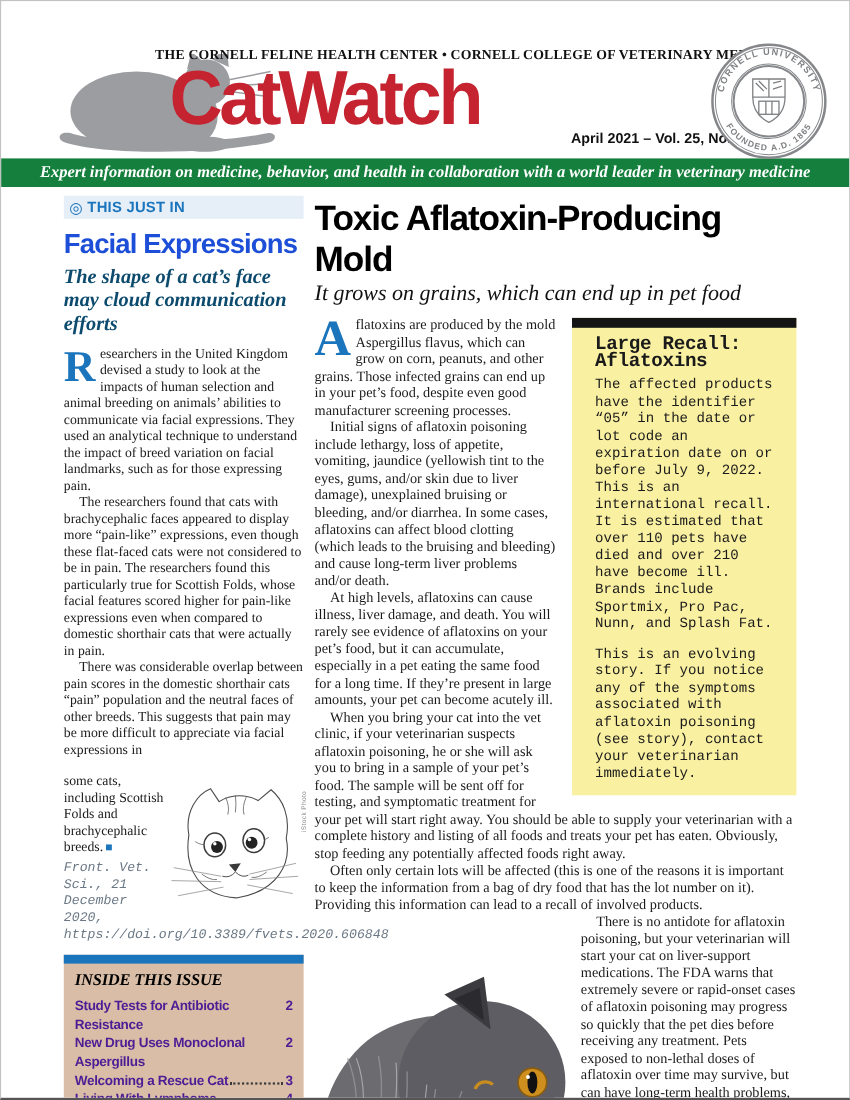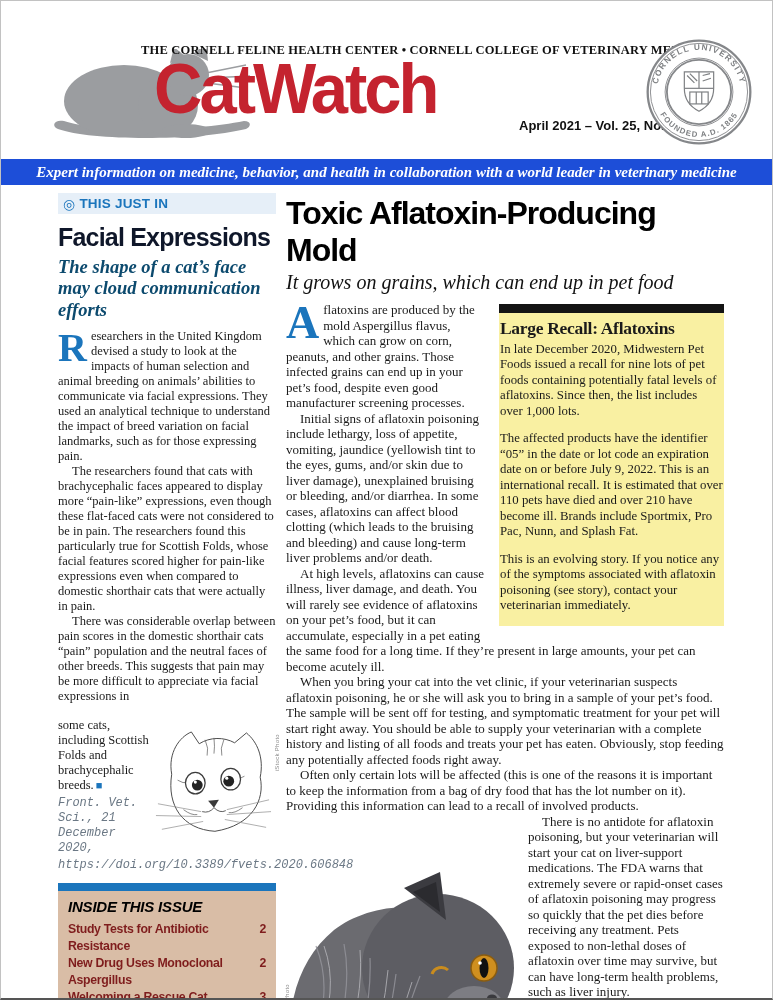--- a/index.html
+++ b/index.html
@@ -22,38 +22,38 @@
     font-weight:bold; font-size:67px; letter-spacing:-3px; color:#c4232f;
     transform:scaleY(1.04); transform-origin:top left;
   }
   .issue-line {
     position:absolute; left:518px; top:117px; font-family:"Liberation Sans", sans-serif;
     font-weight:bold; font-size:13px; color:#111; white-space:nowrap;
   }
   .seal { position:absolute; right:18px; top:36px; width:110px; height:110px; }
   
   .banner {
-    height:26px; background:#1d4ed8; color:#fff; text-align:center;
+    height:26px; background:#15803d; color:#fff; text-align:center;
     font-family:"Liberation Serif", serif; font-style:italic; font-weight:bold;
-    font-size:15px; line-height:26px; white-space:nowrap;margin-top:15px;
+    font-size:15px; line-height:26px; white-space:nowrap;
   }
   
   .content { display:flex; padding:8px 50px 0 57px; gap:10px; }
   .left-col { width:218px; flex:none; }
   .right-col { width:438px; flex:none; }
   
   .section-bar {
     background:#e6eff8; color:#1b75bc; font-family:"Liberation Sans", sans-serif;
     font-weight:bold; font-size:13.5px; padding:3px 5px; display:flex;
     align-items:center; gap:4px; letter-spacing:.2px;
   }
   .bullseye { font-size:14px; line-height:1; font-weight:normal; }
   .left-col h2 {
     font-family:"Liberation Sans", sans-serif; font-size:25px; letter-spacing:-.8px;
-    margin:9px 0 5px; color:#0f172a;
+    margin:9px 0 5px; color:#1d4ed8;
   }
   .deck {
     font-style:italic; font-weight:600; font-size:18.5px; line-height:1.15;
     color:#0c4a6e; margin-bottom:8px;
   }
   .body { font-size:12.5px; line-height:15px; }
   .indent { text-indent:14px; }
   .dropcap {
     float:left; color:#1b75bc; font-weight:bold; font-size:40px; line-height:.8;
     padding:3px 4px 0 0; font-family:"Liberation Serif", serif;
@@ -70,42 +70,42 @@
   .sketch .vcredit { right:-4px; top:14px; }
   .endmark { color:#1b75bc; font-size:11px; margin-left:2px; }
   .citation {
     font-style:italic; font-size:12px; line-height:15px; color:#6b7885; margin-top:3px;font-family:Liberation Mono, monospace;
   }
   .toc {
     clear:both; margin-top:10px; border-top:8px solid #1b75bc; background:#d9bda6;
     padding:7px 10px 10px;
   }
   .toc-title {
-    font-family:Liberation Sans, sans-serif; font-weight:bold; font-style:italic;
+    font-family:Liberation Serif, serif; font-weight:bold; font-style:italic;
     font-size:15px; color:#000; margin-bottom:6px; letter-spacing:-.2px;
   }
   .toc-row {
     display:flex; align-items:baseline; font-family:"Liberation Sans", sans-serif;
-    font-weight:bold; font-size:12.3px; line-height:17px; letter-spacing:-.3px; color:#7f1d1d;
+    font-weight:bold; font-size:12.3px; line-height:17px; letter-spacing:-.3px; color:#4c1d95;
   }
   .toc-dots { flex:1; border-bottom:2px dotted #3a3a3a; margin:0 2px 3px; }
   
   .right-col h1 {
     font-family:"Liberation Sans", sans-serif; font-size:32px; letter-spacing:-1px;
     color:#000; margin:2px 0 2px;
   }
   .deck2 {
     font-style:italic; font-weight:400; font-size:20px; color:#111; margin-bottom:8px;
   }
   .article-body { position:relative; font-size:13px; line-height:15.5px; }
   .article-body p.bodyp { font-size:13px; line-height:15.5px; }
   .recall {
-    float:right; width:225px; margin:2px 0 8px 14px; border-top:9px solid #141414;
-    background:#f9f0a2; padding:8px 1px 12px;
-    font-family:Liberation Serif, serif; font-size:12.8px; line-height:15.5px;
+    float:right; width:204px; margin:2px 0 8px 14px; border-top:9px solid #141414;
+    background:#f9f0a2; padding:8px 21px 12px;
+    font-family:Liberation Mono, monospace; font-size:12.8px; line-height:15.5px;
   }
   .recall-title { font-weight:bold; font-size:17.5px; letter-spacing:-.3px; margin-bottom:5px; }
   .recall p + p { margin-top:12px; }
   .photo { float:left; width:232px; height:218px; margin:42px 10px 0 0; position:relative; }
   .photo svg { width:232px; height:218px; }
   .photo .vcredit { left:-6px; bottom:30px; }
 </style>
 </head>
 <body>
 
@@ -247,21 +247,20 @@
       </div>
     </aside>
 
     <section class="right-col">
       <h1>Toxic Aflatoxin-Producing Mold</h1>
       <p class="deck2">It grows on grains, which can end up in pet food</p>
       <div class="article-body">
 
         <aside class="recall">
           <div class="recall-title">Large Recall: Aflatoxins</div>
-          <p>In late December 2020, Midwestern Pet Foods issued a recall for nine lots of pet foods containing potentially fatal levels of aflatoxins. Since then, the list includes over 1,000 lots.</p>
           <p>The affected products have the identifier “05” in the date or lot code an expiration date on or before July 9, 2022. This is an international recall. It is estimated that over 110 pets have died and over 210 have become ill. Brands include Sportmix, Pro Pac, Nunn, and Splash Fat.</p>
           <p>This is an evolving story. If you notice any of the symptoms associated with aflatoxin poisoning (see story), contact your veterinarian immediately.</p>
         </aside>
 
         <p class="bodyp"><span class="dropcap big">A</span><span>flatoxins are produced by the mold Aspergillus flavus, which can grow on corn, peanuts, and other grains. Those infected grains can end up in your pet’s food, despite even good manufacturer screening processes.</span></p>
         <p class="bodyp indent">Initial signs of aflatoxin poisoning include lethargy, loss of appetite, vomiting, jaundice (yellowish tint to the eyes, gums, and/or skin due to liver damage), unexplained bruising or bleeding, and/or diarrhea. In some cases, aflatoxins can affect blood clotting (which leads to the bruising and bleeding) and cause long-term liver problems and/or death.</p>
         <p class="bodyp indent">At high levels, aflatoxins can cause illness, liver damage, and death. You will rarely see evidence of aflatoxins on your pet’s food, but it can accumulate, especially in a pet eating the same food for a long time. If they’re present in large amounts, your pet can become acutely ill.</p>
         <p class="bodyp indent">When you bring your cat into the vet clinic, if your veterinarian suspects aflatoxin poisoning, he or she will ask you to bring in a sample of your pet’s food. The sample will be sent off for testing, and symptomatic treatment for your pet will start right away. You should be able to supply your veterinarian with a complete history and listing of all foods and treats your pet has eaten. Obviously, stop feeding any potentially affected foods right away.</p>
         <p class="bodyp indent">Often only certain lots will be affected (this is one of the reasons it is important to keep the information from a bag of dry food that has the lot number on it). Providing this information can lead to a recall of involved products.</p>
 

